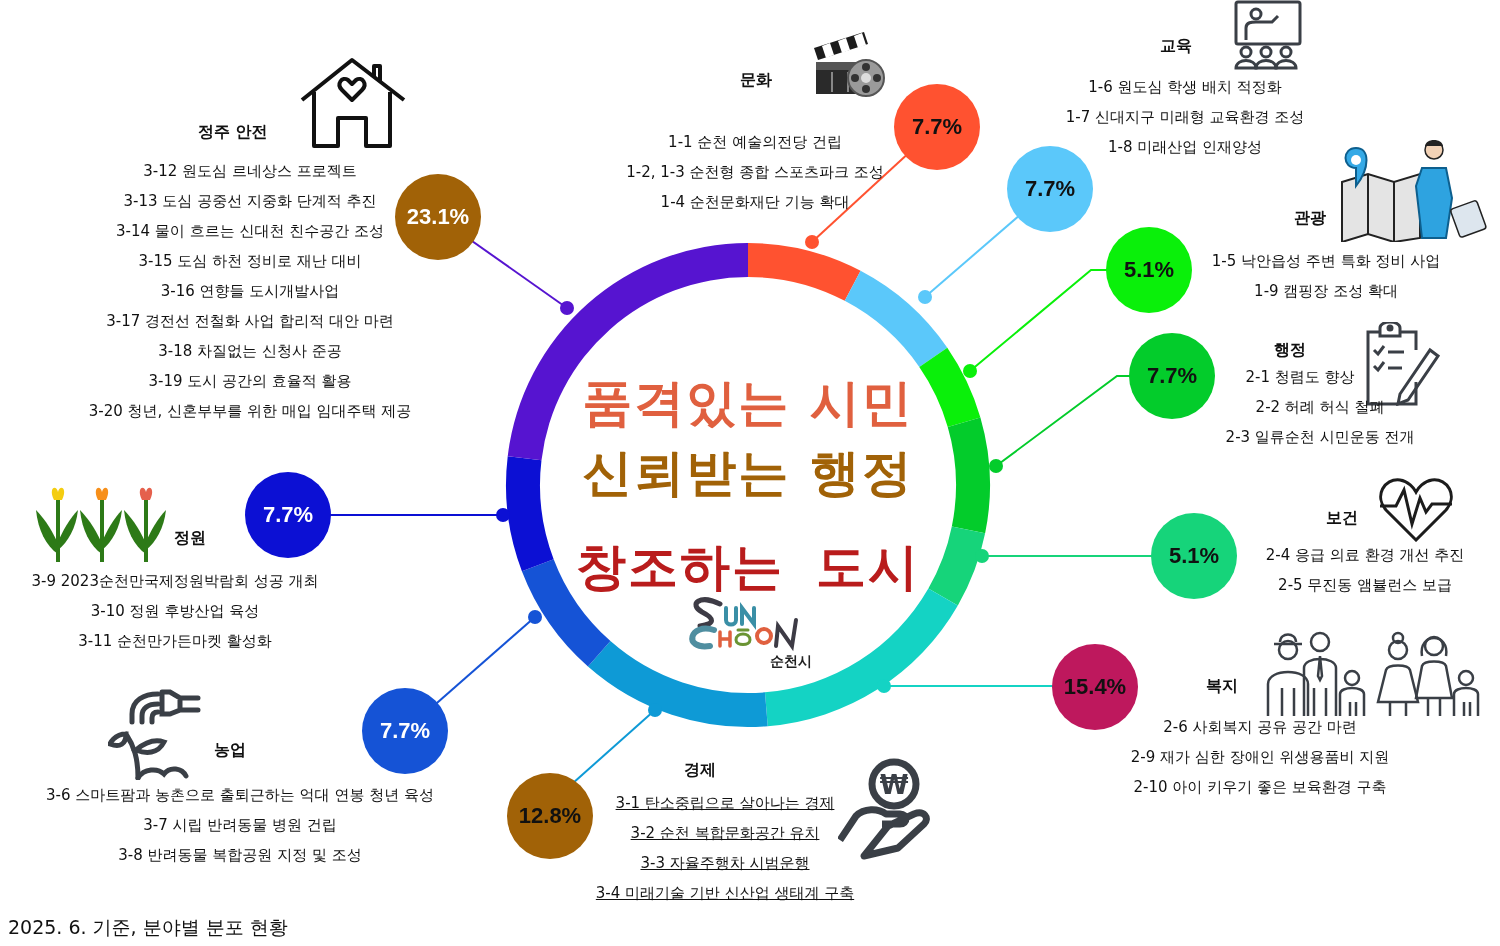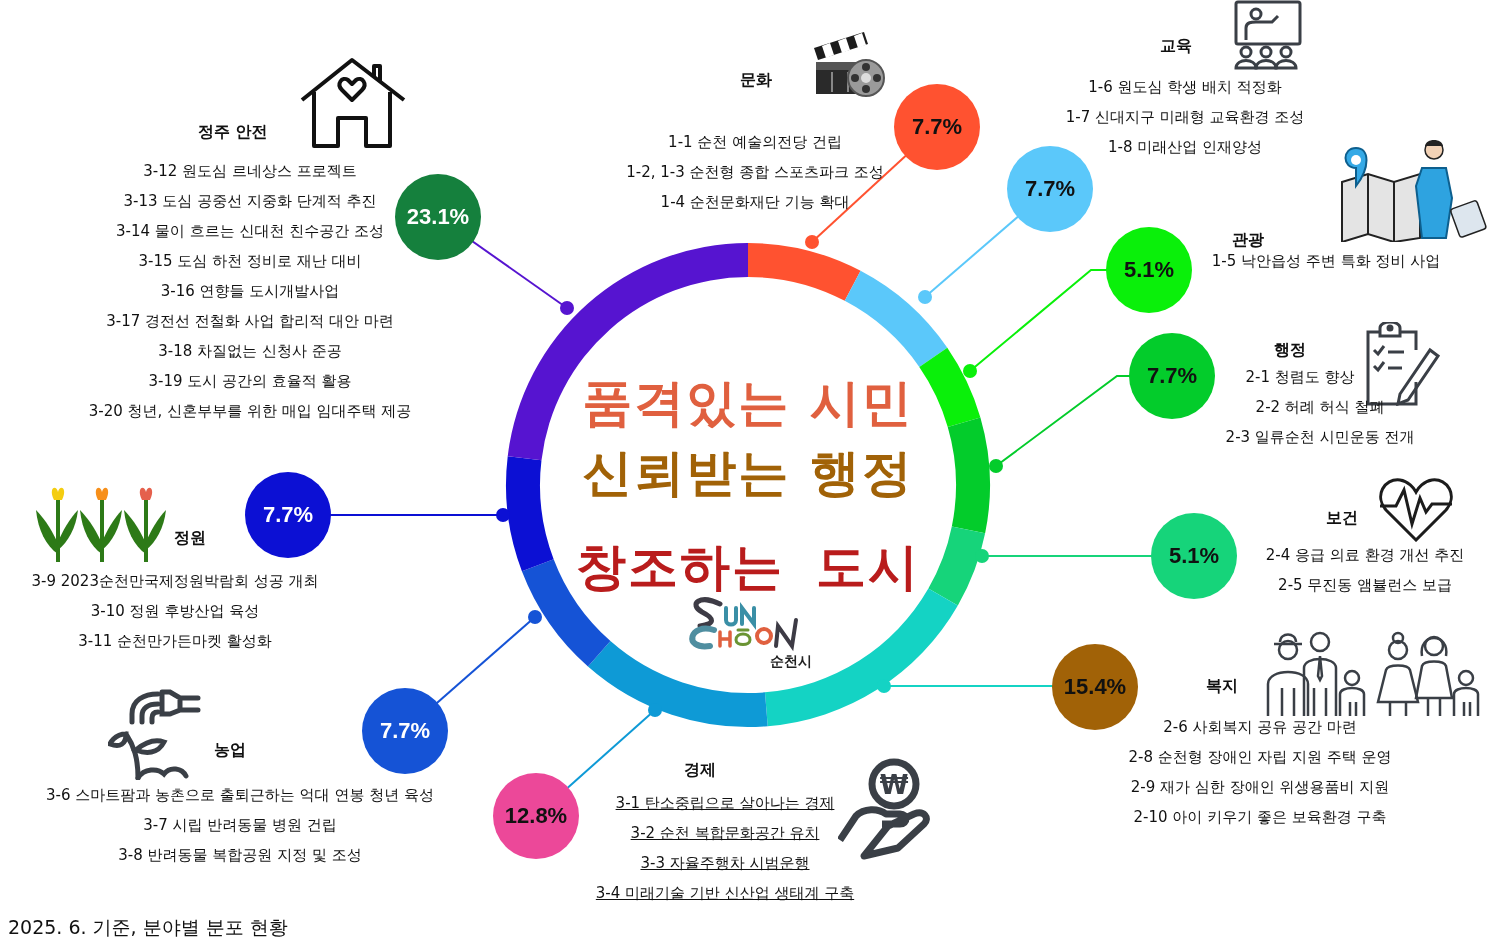--- a/index.html
+++ b/index.html
@@ -115,36 +115,37 @@
       <path d="M44 68 C44 58 64 58 64 68 Z"></path>
   </svg>
 </div>
 <div class="items" style="left:1040px;top:72px;width:290px;">
   <div>1-6 원도심 학생 배치 적정화</div>
   <div>1-7 신대지구 미래형 교육환경 조성</div>
   <div>1-8 미래산업 인재양성</div>
 </div>
 <div class="bubble" style="left:1007px;top:146px;width:86px;height:86px;background:#5bc8fa;color:#111;">7.7%</div>
 
-<div class="cat-title" style="left:1232px;top:208px;margin-top:22px;">관광</div>
+<div class="cat-title" style="left:1294px;top:208px;">관광</div>
 <div class="icon" style="left:1338px;top:138px;width:150px;height:104px;">
   <svg width="150" height="104" viewBox="0 0 150 104">
     <polygon points="4,44 30,36 56,44 82,36 82,100 56,104 30,96 4,104" fill="#e4e4e4" stroke="#222" stroke-width="2"></polygon>
     <line x1="30" y1="36" x2="30" y2="96" stroke="#222" stroke-width="2"></line>
       <line x1="56" y1="44" x2="56" y2="104" stroke="#222" stroke-width="2"></line>
     <path d="M18 30 C4 30 4 10 18 10 C32 10 32 30 18 48 Z" fill="#34a9e6" stroke="#0d5f8e" stroke-width="2"></path>
     <circle cx="18" cy="22" r="5" fill="#fff"></circle>
     <circle cx="96" cy="12" r="9" fill="#f2d2b6" stroke="#222" stroke-width="1.5"></circle>
     <path d="M87 8 C88 0 104 0 105 8 Z" fill="#222"></path>
     <path d="M78 48 L84 30 L108 30 L114 60 L108 100 L84 100 Z" fill="#2ea3e0" stroke="#0d5f8e" stroke-width="2"></path>
     <rect x="116" y="66" width="28" height="30" rx="3" fill="#dde6ee" stroke="#222" stroke-width="1.5" transform="rotate(-20 130 80)"></rect>
   </svg>
 </div>
 <div class="items" style="left:1196px;top:246px;width:260px;">
   <div>1-5 낙안읍성 주변 특화 정비 사업</div>
+  <div>1-9 캠핑장 조성 확대</div>
 </div>
 <div class="bubble" style="left:1106px;top:227px;width:86px;height:86px;background:#0af00a;color:#111;">5.1%</div>
 
 <div class="cat-title" style="left:1274px;top:340px;">행정</div>
 <div class="icon" style="left:1364px;top:322px;width:76px;height:84px;">
   <svg width="76" height="84" viewBox="0 0 76 84" fill="none" stroke="#3a3f46" stroke-width="3">
     <path d="M16 10 H4 V82 H52 V60"></path>
       <path d="M36 10 H52 V28"></path>
     <path d="M16 14 V6 C16 -2 36 -2 36 6 V14 Z"></path>
       <circle cx="26" cy="6" r="2" fill="#3a3f46"></circle>
@@ -204,41 +205,40 @@
       <line x1="170" y1="70" x2="170" y2="88"></line>
       <line x1="182" y1="70" x2="182" y2="88"></line>
     <circle cx="208" cy="50" r="7"></circle>
       <path d="M196 88 V66 C196 58 220 58 220 66 V88"></path>
       <line x1="206" y1="74" x2="206" y2="88"></line>
       <line x1="212" y1="74" x2="212" y2="88"></line>
   </svg>
 </div>
 <div class="items" style="left:1060px;top:712px;width:400px;">
   <div>2-6 사회복지 공유 공간 마련</div>
-  <div>2-8 순천형 장애인 자립 지원 주택 운영</div>
   <div>2-9 재가 심한 장애인 위생용품비 지원</div>
   <div>2-10 아이 키우기 좋은 보육환경 구축</div>
 </div>
-<div class="bubble" style="left:1052px;top:644px;width:86px;height:86px;background:#a16207;color:#111;">15.4%</div>
+<div class="bubble" style="left:1052px;top:644px;width:86px;height:86px;background:#be185d;color:#111;">15.4%</div>
 
 <div class="cat-title" style="left:684px;top:760px;">경제</div>
 <div class="icon" style="left:838px;top:756px;width:96px;height:104px;">
   <svg width="96" height="104" viewBox="0 0 96 104">
     <circle cx="56" cy="28" r="22" fill="none" stroke="#3a3f46" stroke-width="7"></circle>
     <text x="56" y="38" font-size="26" font-weight="bold" text-anchor="middle" fill="#3a3f46" font-family="DejaVu Sans, sans-serif">₩</text>
     <path d="M2 84 L18 60 C26 52 40 52 48 58 L62 58 C70 58 70 68 62 68 L44 68 M50 70 L76 58 C86 54 92 62 86 68 L60 92 L26 100 Z" fill="none" stroke="#3a3f46" stroke-width="7" stroke-linejoin="round"></path>
   </svg>
 </div>
 <div class="items" style="left:560px;top:788px;width:330px;text-decoration:underline;">
   <div>3-1 탄소중립으로 살아나는 경제</div>
   <div>3-2 순천 복합문화공간 유치</div>
   <div>3-3 자율주행차 시범운행</div>
   <div>3-4 미래기술 기반 신산업 생태계 구축</div>
 </div>
-<div class="bubble" style="left:493px;top:773px;width:86px;height:86px;background:#ec4899;color:#111;">12.8%</div>
+<div class="bubble" style="left:507px;top:773px;width:86px;height:86px;background:#a16207;color:#111;">12.8%</div>
 
 <div class="cat-title" style="left:214px;top:740px;">농업</div>
 <div class="icon" style="left:108px;top:688px;width:96px;height:92px;">
   <svg width="96" height="92" viewBox="0 0 96 92" fill="none" stroke="#3a3f46" stroke-width="5" stroke-linecap="round">
     <path d="M24 34 V26 C24 12 36 6 50 6"></path>
       <path d="M34 34 V28 C34 20 40 16 50 16"></path>
       <path d="M44 34 V30 C44 26 46 24 50 24"></path>
     <path d="M54 4 L62 4 L72 10 L90 10 M72 22 L90 22 M62 26 L54 26 L54 4 M62 26 L72 22 L72 10"></path>
     <path d="M30 90 C30 70 26 58 18 46 M18 46 C6 46 2 56 2 56 C12 60 18 56 18 46 Z"></path>
     <path d="M28 62 C40 52 50 52 56 54 C50 66 38 66 28 62 Z"></path>
@@ -295,15 +295,15 @@
   <div>3-12 원도심 르네상스 프로젝트</div>
   <div>3-13 도심 공중선 지중화 단계적 추진</div>
   <div>3-14 물이 흐르는 신대천 친수공간 조성</div>
   <div>3-15 도심 하천 정비로 재난 대비</div>
   <div>3-16 연향들 도시개발사업</div>
   <div>3-17 경전선 전철화 사업 합리적 대안 마련</div>
   <div>3-18 차질없는 신청사 준공</div>
   <div>3-19 도시 공간의 효율적 활용</div>
   <div>3-20 청년, 신혼부부를 위한 매입 임대주택 제공</div>
 </div>
-<div class="bubble" style="left:395px;top:174px;width:86px;height:86px;background:#15803d;color:#fff;">23.1%</div>
+<div class="bubble" style="left:395px;top:174px;width:86px;height:86px;background:#a16207;color:#fff;">23.1%</div>
 
 <div class="footer">2025. 6. 기준, 분야별 분포 현황</div>
 
 </body></html>

